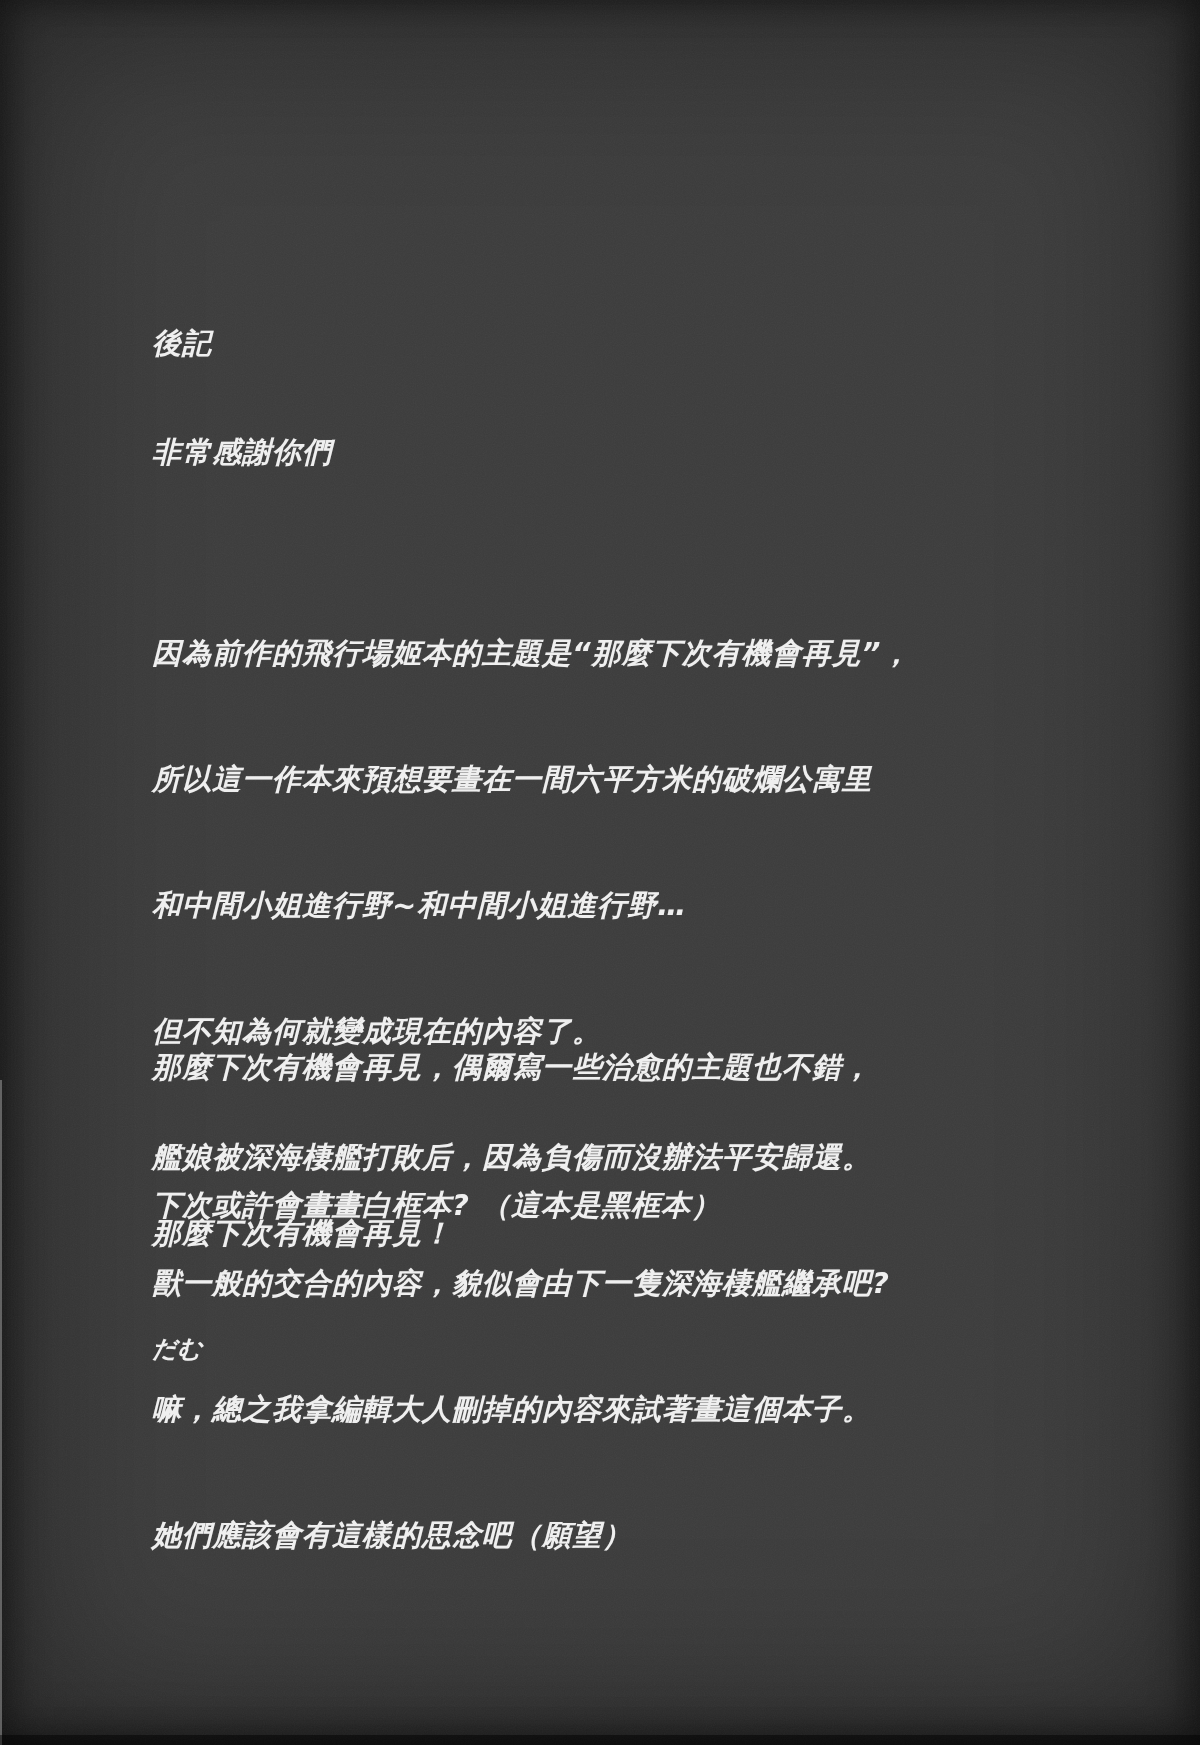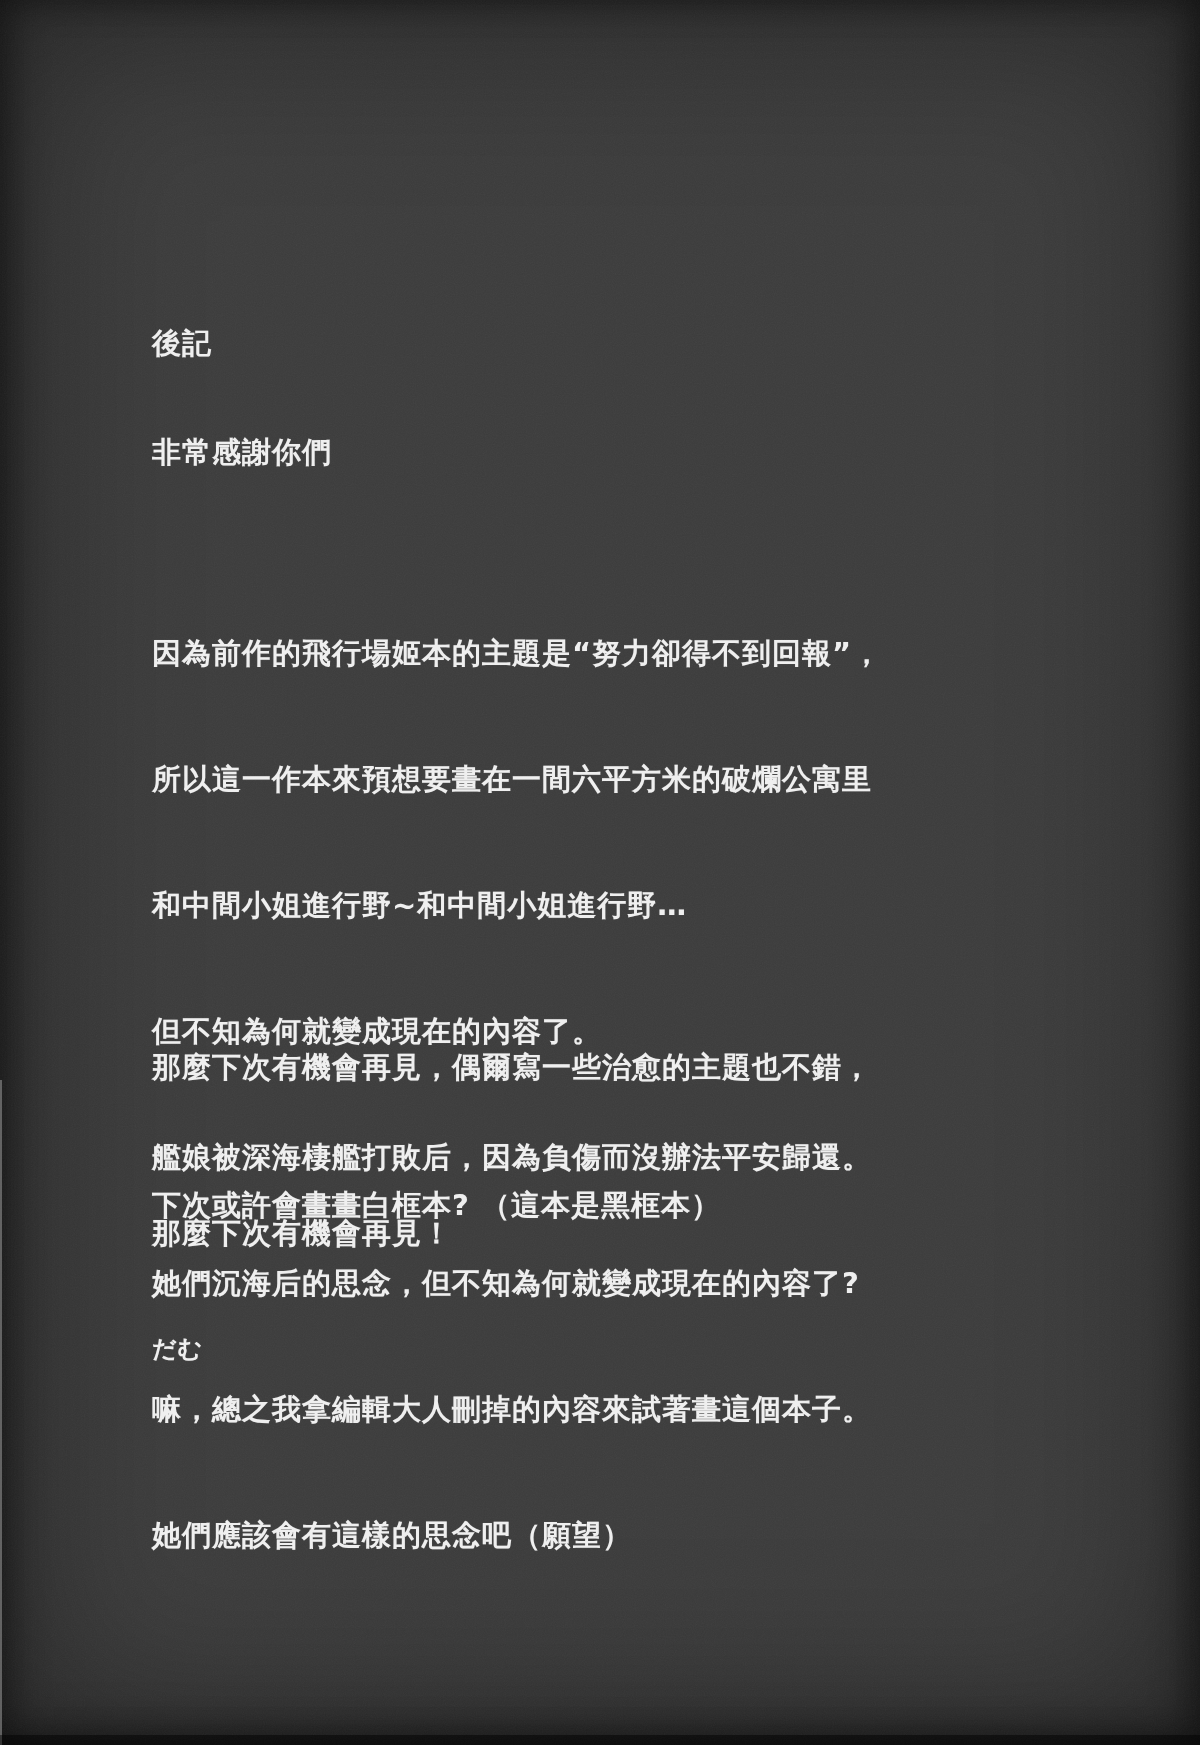--- a/index.html
+++ b/index.html
@@ -14,20 +14,21 @@
     margin: 0 auto;
     background: #3c3c3c;
     overflow: hidden;
     font-family: "DejaVu Sans", sans-serif;
     color: #efefef;
     
     box-shadow: inset 0 0 160px 30px rgba(0,0,0,0.38),
                 inset 0 -18px 40px rgba(0,0,0,0.35),
                 inset 14px 0 36px rgba(0,0,0,0.25),
                 inset -14px 0 36px rgba(0,0,0,0.30);
+    font-style: italic;
   }
   
   .grain {
     position: absolute;
     inset: 0;
     width: 100%;
     height: 100%;
     pointer-events: none;
     opacity: 0.055;
   }
@@ -84,26 +85,26 @@
 
   <div class="textblock heading">
     <div class="line">後記</div>
   </div>
 
   <div class="textblock para-thanks">
     <div class="line">非常感謝你們</div>
   </div>
 
   <div class="textblock para-main">
-    <div class="line">因為前作的飛行場姬本的主題是“努力卻得不到回報”，</div>
+    <div class="line">因為前作的飛行場姬本的主題是“那麼下次有機會再見”，</div>
     <div class="line">所以這一作本來預想要畫在一間六平方米的破爛公寓里</div>
     <div class="line">和中間小姐進行野~和中間小姐進行野…</div>
     <div class="line">但不知為何就變成現在的內容了。</div>
     <div class="line">艦娘被深海棲艦打敗后，因為負傷而沒辦法平安歸還。</div>
-    <div class="line">她們沉海后的思念，但不知為何就變成現在的內容了?</div>
+    <div class="line">獸一般的交合的內容，貌似會由下一隻深海棲艦繼承吧?</div>
     <div class="line">嘛，總之我拿編輯大人刪掉的內容來試著畫這個本子。</div>
     <div class="line">她們應該會有這樣的思念吧（願望）</div>
   </div>
 
   <div class="textblock para-tone">
     <div class="line">那麼下次有機會再見，偶爾寫一些治愈的主題也不錯，</div>
     <div class="line">下次或許會畫畫白框本? （這本是黑框本）</div>
   </div>
 
   <div class="textblock para-bye">

